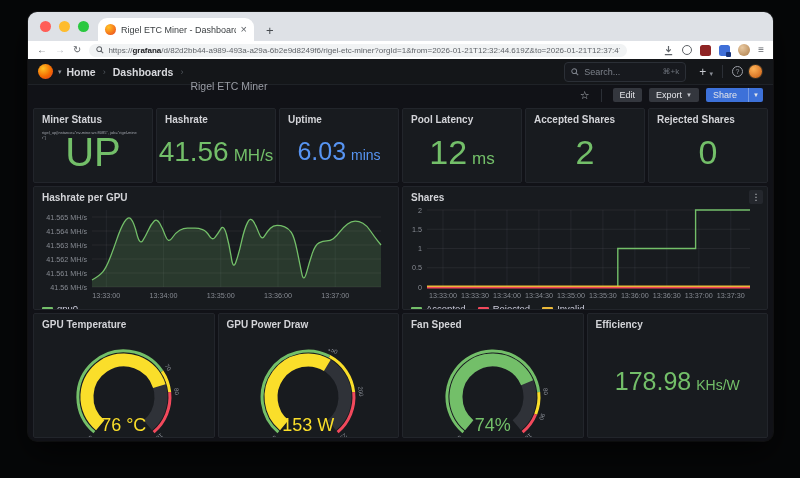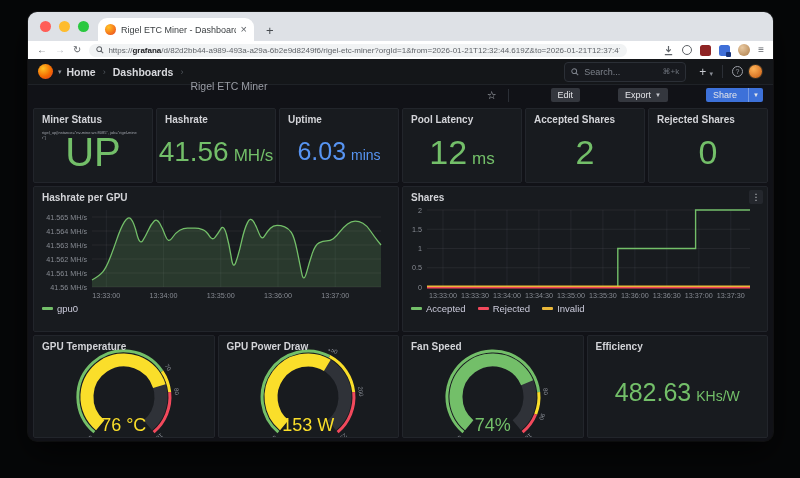--- a/index.html
+++ b/index.html
@@ -59,30 +59,30 @@
   .vdiv { width:1px; height:13px; background:#2b2f36; margin:0 4px; }
   .help { width:11px; height:11px; border:1.2px solid #9da0a8; border-radius:50%; color:#9da0a8;
     font-size:7px; display:flex; align-items:center; justify-content:center; }
   .gfavatar { width:15px; height:15px; border-radius:50%;
     background:radial-gradient(circle at 35% 30%, #ffb357, #c85a12); border:1px solid #3a3327; }
 
   .gf-tools { height:20px; display:flex; align-items:center; justify-content:flex-end; gap:7px;
     padding:0 10px; flex:0 0 auto; }
   .star { font-size:11px; color:#aeb2b8; }
   .btn { height:14px; display:flex; align-items:center; gap:4px; padding:0 7px; border-radius:2px;
-    font-size:9px; color:#e4e5e9; background:#34373e;margin-left:31px; }
+    font-size:9px; color:#e4e5e9; background:#34373e; }
   .btn .bc { font-size:6px; color:#c3c5cb; }
   .btn.primary { background:#3d71d9; padding:0; overflow:hidden;text-align:center; }
   .btn.primary .seg { padding:0 7px; display:flex; align-items:center; height:100%; }
   .btn.primary .seg.dd { border-left:1px solid rgba(255,255,255,.3); padding:0 4px; font-size:6px; }
 
   .dash { flex:1; padding:3px 5px; display:flex; flex-direction:column; gap:3px; overflow:hidden; }
   .row { display:grid; gap:3px; }
   .row1 { grid-template-columns:repeat(6,1fr); height:75px; }
-  .row2 { grid-template-columns:1fr 1fr; height:146px; }
+  .row2 { grid-template-columns:1fr 1fr; height:124px; }
   .row3 { grid-template-columns:repeat(4,1fr); flex:1; }
 
   .panel { background:#181b1f; border:1px solid #22252b; border-radius:2px; position:relative; overflow:hidden; }
   .ptitle { font-size:10px; font-weight:700; color:#d3d4d8; padding:5px 8px 0; white-space:nowrap;
     overflow:hidden; position:relative; z-index:2; }
 
   .stat-body { position:absolute; inset:0; display:flex; flex-direction:column; align-items:center;
     justify-content:center; padding-top:12px; }
   .stat-value { font-weight:500; line-height:1; display:flex; align-items:baseline; gap:5px; }
   .v-xl { font-size:40px; } .v-lg { font-size:34px; } .v-md { font-size:28px; } .v-sm { font-size:25px; }
@@ -384,21 +384,21 @@
                 <text x="129.3" y="67.1" class="gt" text-anchor="middle" transform="rotate(112.0 129.3 67.1)">90</text>
                 <text x="114.8" y="87.1" class="gt" text-anchor="middle" transform="rotate(140.0 114.8 87.1)">100</text>
               </svg>
             </div>
           <div class="gauge-value" style="color: rgb(115, 191, 105);">74%</div>
         </div>
         <div class="panel">
           <div class="ptitle">Efficiency</div>
           <div class="stat-body">
               <div class="stat-value v-sm" style="color: rgb(115, 191, 105);">
-                <span>482.63</span>
+                <span>178.98</span>
                 <span class="unit-md">KHs/W</span>
               </div>
             </div>
         </div>
       </div>
 
     </div>
   </div>
 </div>
 

